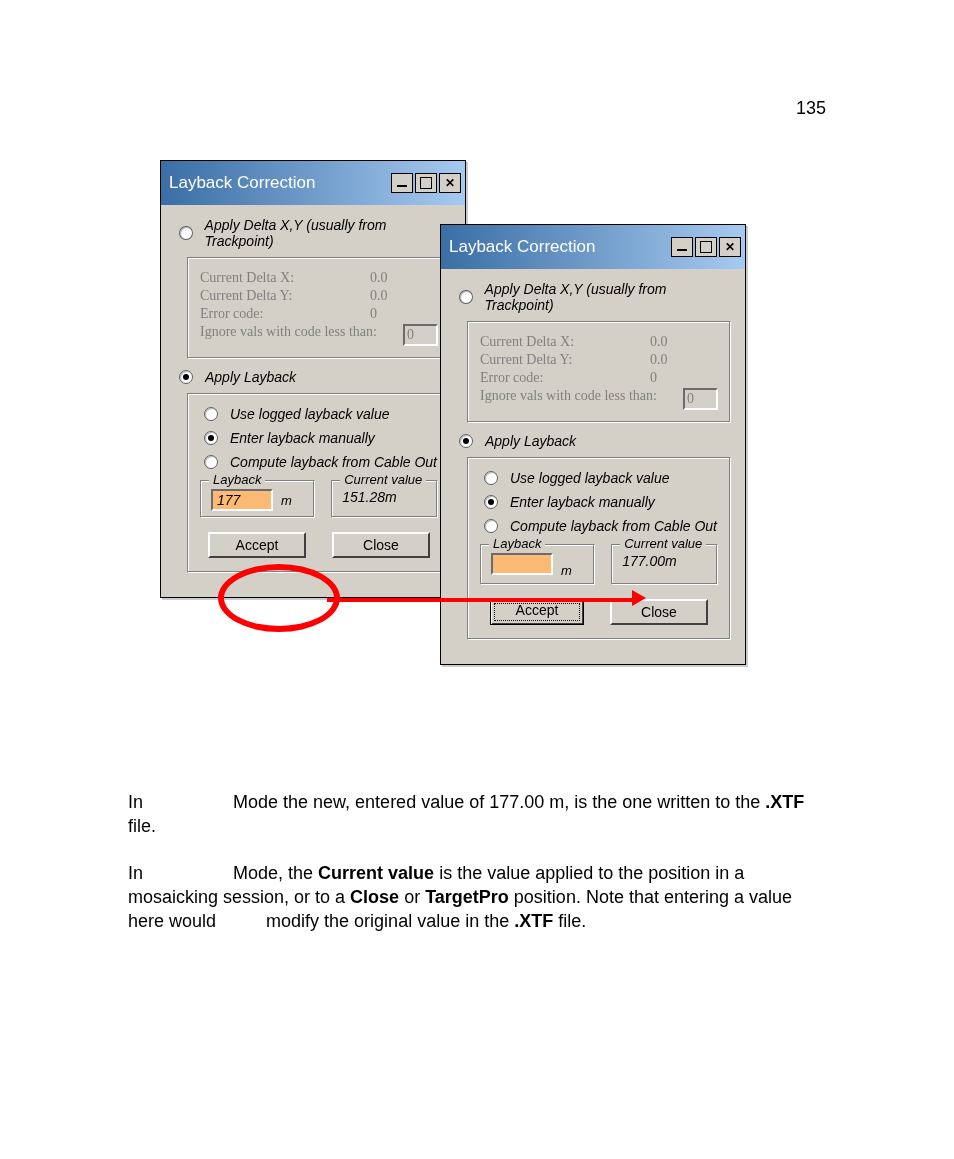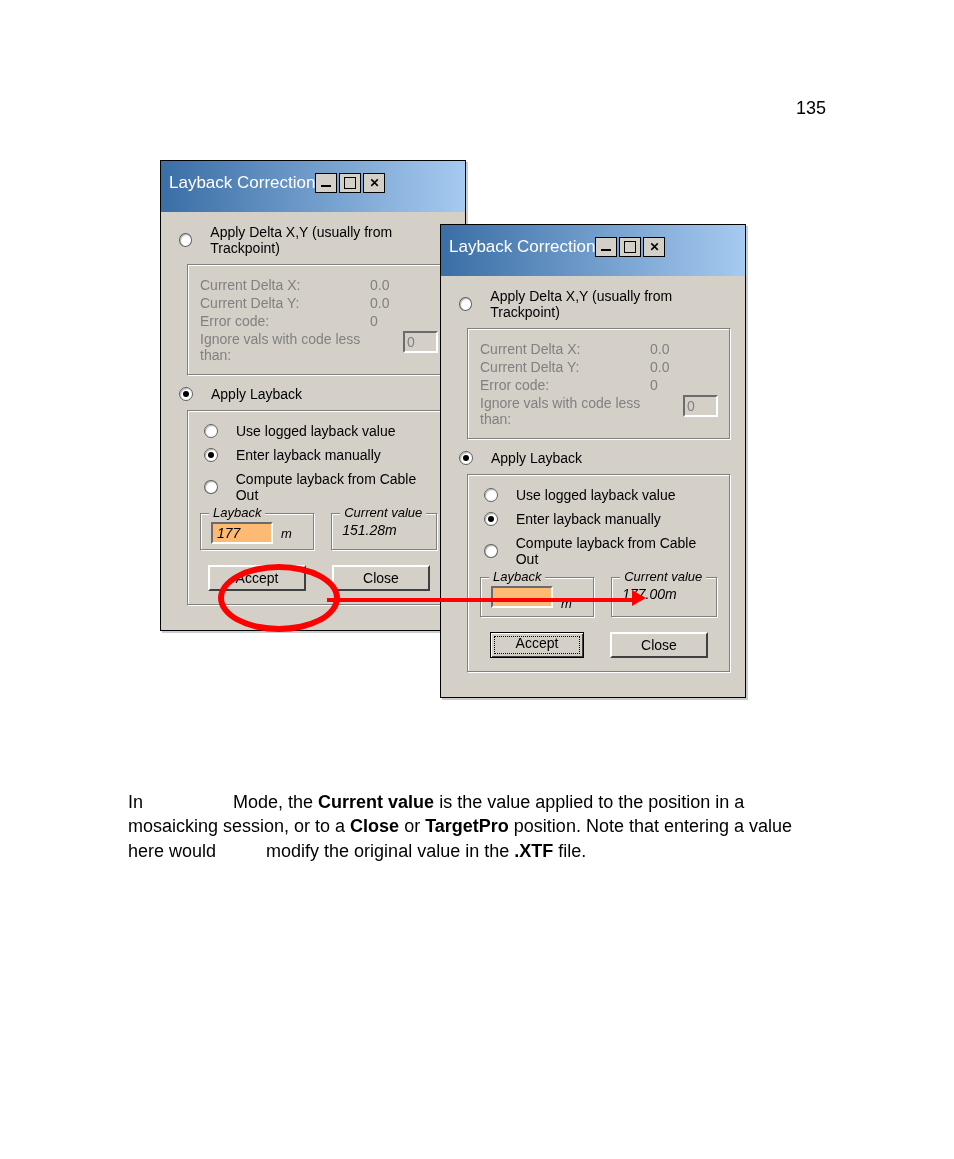--- a/index.html
+++ b/index.html
@@ -31,44 +31,45 @@
     border: 1px solid #000;
     box-shadow: 2px 2px 0 rgba(0,0,0,0.2);
     font-size: 14px;
   }
   .dialog1 { left: 0; top: 0; width: 304px; }
   .dialog2 { left: 280px; top: 64px; width: 304px; }
 
   .titlebar {
     display: flex;
     align-items: center;
-    justify-content: flex-start;
+    justify-content: space-between;
     height: 44px;
-    padding: 0 4px 7px 8px;
+    padding: 0 4px 0 8px;
     background: linear-gradient(to right, #3a6ea5, #a6caf0);
     color: #fff;
     font-size: 17px;
   }
   .title-buttons { display: flex; gap: 2px; }
   .title-btn {
     width: 20px; height: 18px;
     background: #d4d0c8;
     border: 1px solid #000;
     display: flex; align-items: center; justify-content: center;
     color: #000; font-weight: bold; font-size: 12px;
   }
   .title-btn .min { display:block; width:10px; height:2px; background:#000; margin-top:6px;}
   .title-btn .restore { display:block; width:10px; height:10px; border:1px solid #000; background:#d4d0c8;}
 
   .dialog-body { padding: 10px 14px 14px 14px; }
 
   .radio-row {
-    display: flex; align-items: center; gap: 18px;
+    display: flex; align-items: center; gap: 12px;
     margin: 2px 0 8px 4px;
     color: #000;
+    font-style: italic;
   }
   .radio {
     width: 12px; height: 12px; border-radius: 50%;
     background: #fff; border: 1px solid #606060;
     box-shadow: inset 1px 1px 1px rgba(0,0,0,0.3);
     display: inline-flex; align-items:center; justify-content:center;
   }
   .radio .dot {
     width: 6px; height: 6px; border-radius: 50%; background: #000;
   }
@@ -79,20 +80,21 @@
     box-shadow: inset -1px -1px 0 #808080, inset 1px 1px 0 #fff;
     padding: 10px 12px;
     margin: 2px 0 10px 12px;
     color: #808080;
     font-size: 14px;
   }
   .groupbox.enabled { color:#000; }
   .groupbox .info-line {
     display:flex; justify-content:flex-start; gap:10px;
     margin: 2px 0;
+    font-family: Liberation Serif, serif;
   }
   .groupbox .info-line .lbl { width: 160px; }
   .groupbox .info-line .val { }
 
   .text-input.disabled {
     width: 28px;
     border-top: 2px solid #6b6b6b;
     border-left: 2px solid #6b6b6b;
     border-right: 2px solid #fff;
     border-bottom: 2px solid #fff;
@@ -356,15 +358,18 @@
   </div>
 
   <div class="red-circle" style="left:58px; top:404px;"></div>
   <div class="red-line" style="left:167px; top:438px; width:310px; transform: rotate(0deg);"></div>
   <div style="position:absolute; left:472px; top:430px; width:0;height:0; border-left:14px solid #ff0000; border-top:8px solid transparent; border-bottom:8px solid transparent;"></div>
 
 </div>
 
 <div class="body-text">
   <p>
+    <span>In </span><span class="gap"></span><span> Mode the new, entered value of 177.00 m, is the one written to the </span><b>.XTF</b><span> file.</span>
+  </p>
+  <p>
     <span>In </span><span class="gap"></span><span> Mode, the </span><b>Current value</b><span> is the value applied to the position in a mosaicking session, or to a </span><b>Close</b><span> or </span><b>TargetPro</b><span> position. Note that entering a value here would </span><span class="gap-sm"></span><span> modify the original value in the </span><b>.XTF</b><span> file.</span>
   </p>
 </div>
 
 </body></html>

